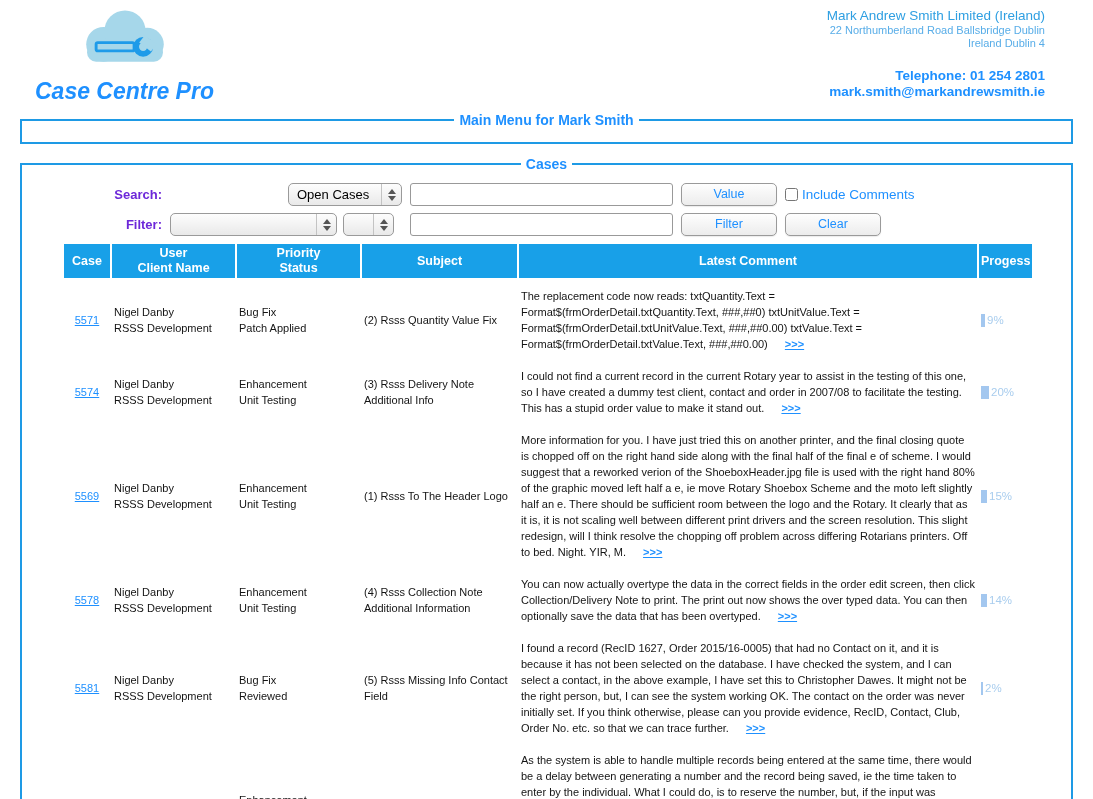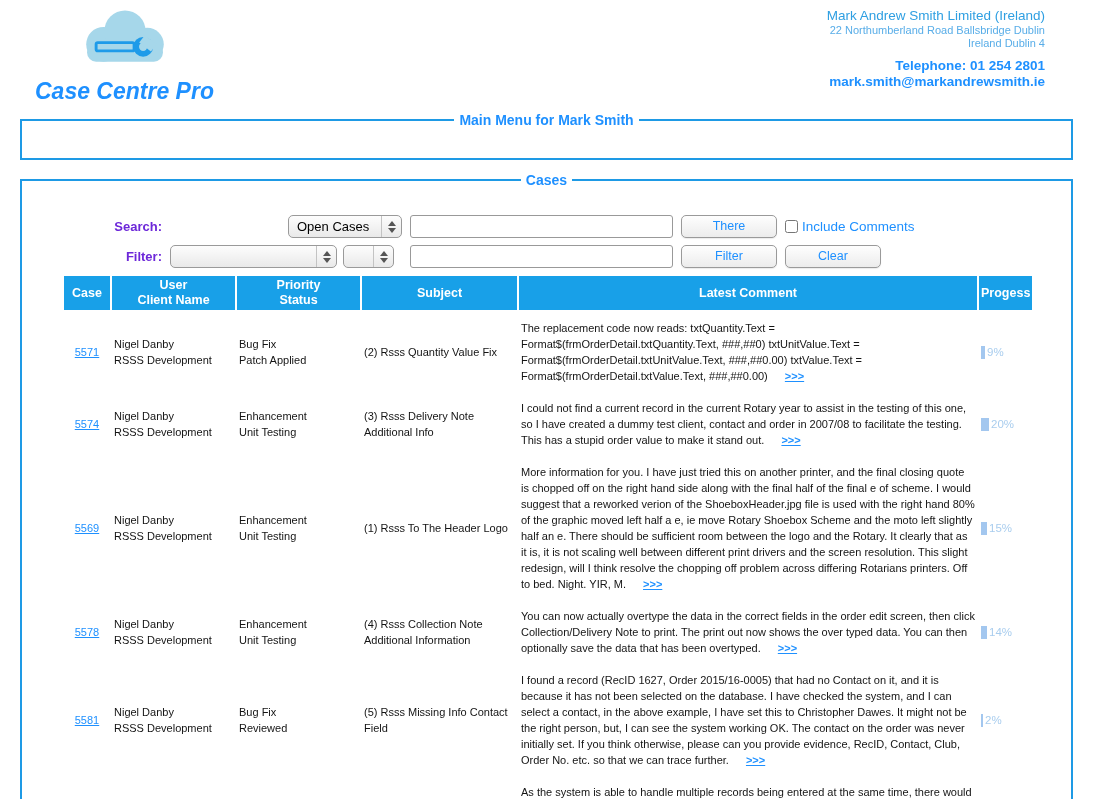--- a/index.html
+++ b/index.html
@@ -12,28 +12,28 @@
 
   
   .topbar { display:flex; justify-content:space-between; padding:8px 48px 0 35px; height:112px; }
   .brand { width:260px; }
   .brand .logo { margin-left:40px; width:100px; height:66px; display:block; }
   .brand .app-title { font-size:23px; font-weight:bold; font-style:italic; color:#1e90ff; margin-top:4px; }
   .contact { text-align:right; line-height:13px; }
   .contact .co-name { color:#2e9fe2; font-size:13.5px; line-height:16px; }
   .contact .co-addr { color:#58ade8; font-size:11px; line-height:13px; }
   .contact .co-tel, .contact .co-mail { color:#1e90ff; font-weight:bold; font-size:13.5px; line-height:16px; }
-  .contact .co-tel { margin-top:8px; }
+  .contact .co-tel { margin-top:18px; }
 
   
   fieldset {
     border:2px solid #1e9ae5; margin:0 20px; padding:4px 16px 10px 16px;
   }
   fieldset legend {
-    margin:16px auto; padding:0 5px; color:#1e90ff; font-weight:bold; font-size:14px; text-align:center;
+    margin:0 auto; padding:0 5px; color:#1e90ff; font-weight:bold; font-size:14px; text-align:center;
   }
   fieldset.cases-box { margin-top:12px; padding-bottom:4px; min-height:532px; }
 
   
   .btn {
     display:inline-block; min-width:96px; padding:3px 10px 4px;
     border:1px solid #9a9a9a; border-radius:5px;
     background:linear-gradient(#fefefe,#ececec);
     color:#1e90ff; font-size:12.5px; text-align:center;
     font-family:"Liberation Sans", sans-serif; cursor:pointer;
@@ -126,21 +126,21 @@
     <div class="mid-zone">
       <div class="select" style="width:114px">
         <span class="sel-text">Open Cases</span>
         <span class="stepper">
             <span class="tri-up"></span>
             <span class="tri-down"></span>
           </span>
       </div>
     </div>
     <input class="txt-input" type="text" value="" style="">
-    <button class="btn row-btn">There</button>
+    <button class="btn row-btn">Value</button>
     <span class="chk-wrap">
       <input type="checkbox" style="">
       <span class="chk-label">Include Comments</span>
     </span>
   </div>
 
   <div class="form-row">
     <div class="form-label">Filter:</div>
     <div class="mid-zone fill">
       <div class="select" style="width:167px">

